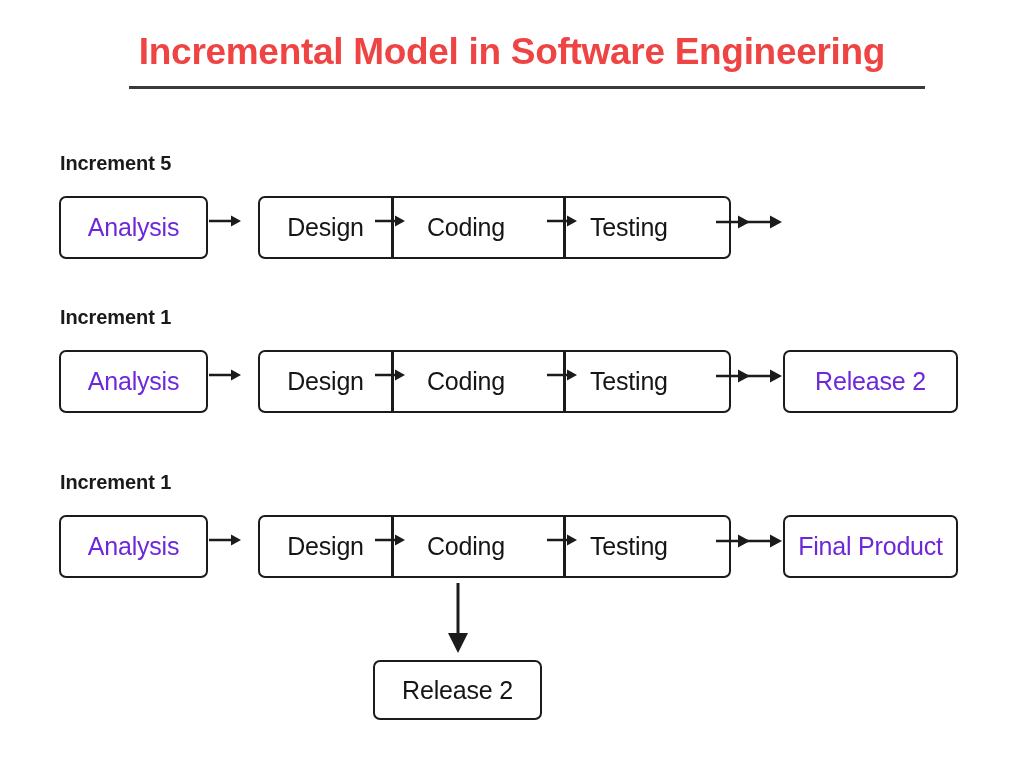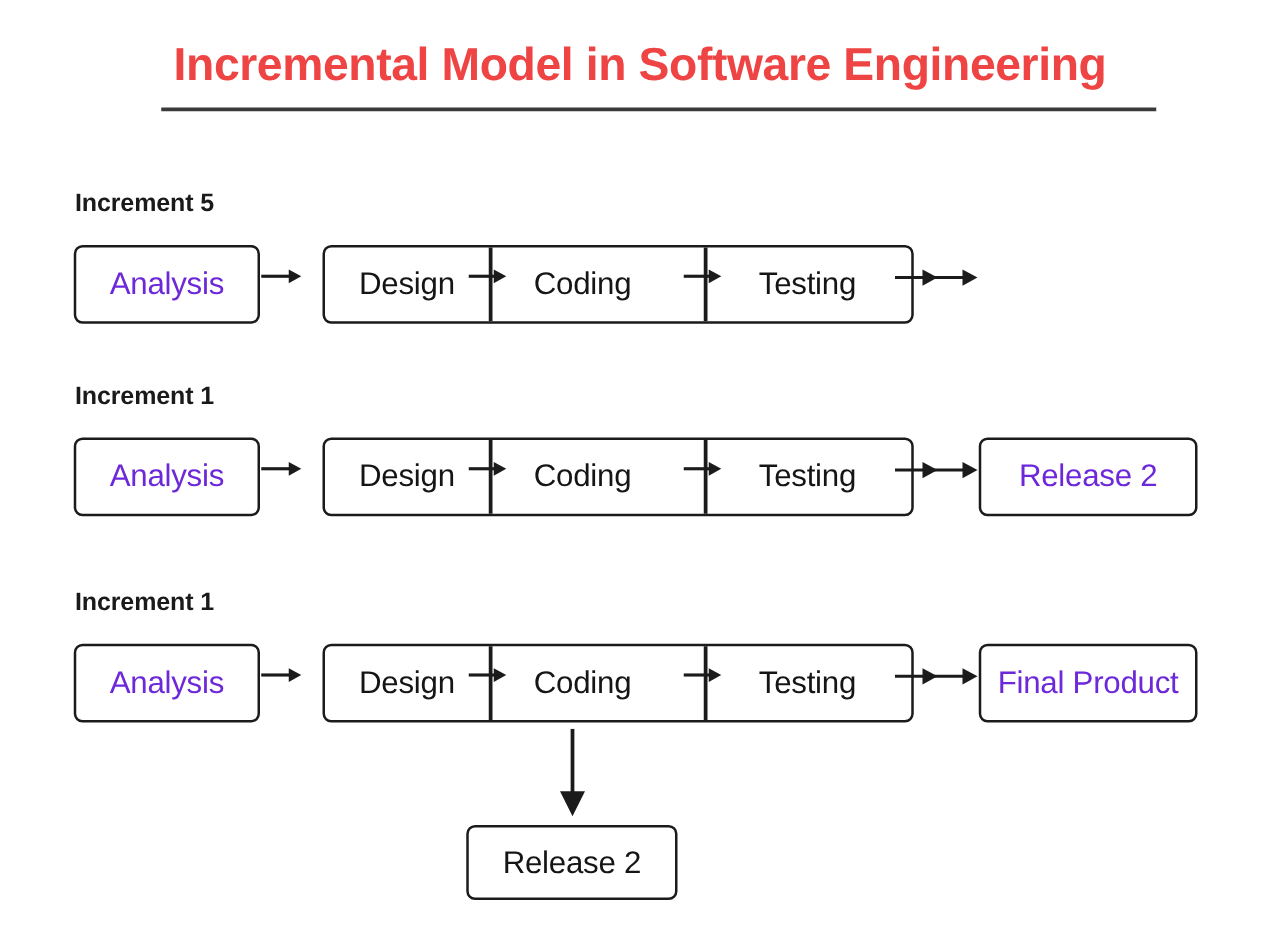--- a/index.html
+++ b/index.html
@@ -103,21 +103,21 @@
     display: flex;
     align-items: center;
     font-size: 25px;
     color: #151515;
     letter-spacing: -0.2px;
     white-space: nowrap;
     box-sizing: border-box;
   }
   .cell-design  { left: 0px;   width: 131px; justify-content: center; }
   .cell-coding  { left: 131px; width: 152px; padding-left: 36px; }
-  .cell-testing { left: 311px; width: 170px; padding-left: 36px; }
+  .cell-testing { left: 294px; width: 170px; padding-left: 36px; }
 
   .group-divider {
     position: absolute;
     top: 0;
     width: 2.5px;
     height: 100%;
     background: #1b1b1b;
   }
   .div-1 { left: 131px; }
   .div-2 { left: 303px; }

